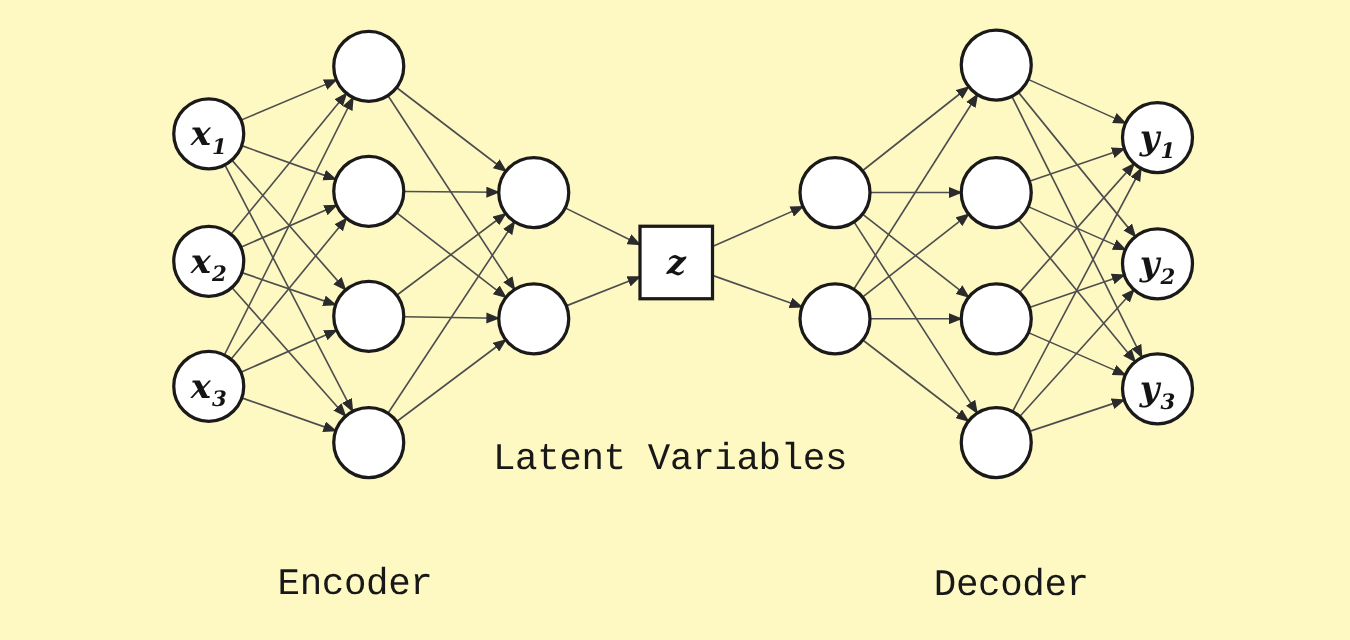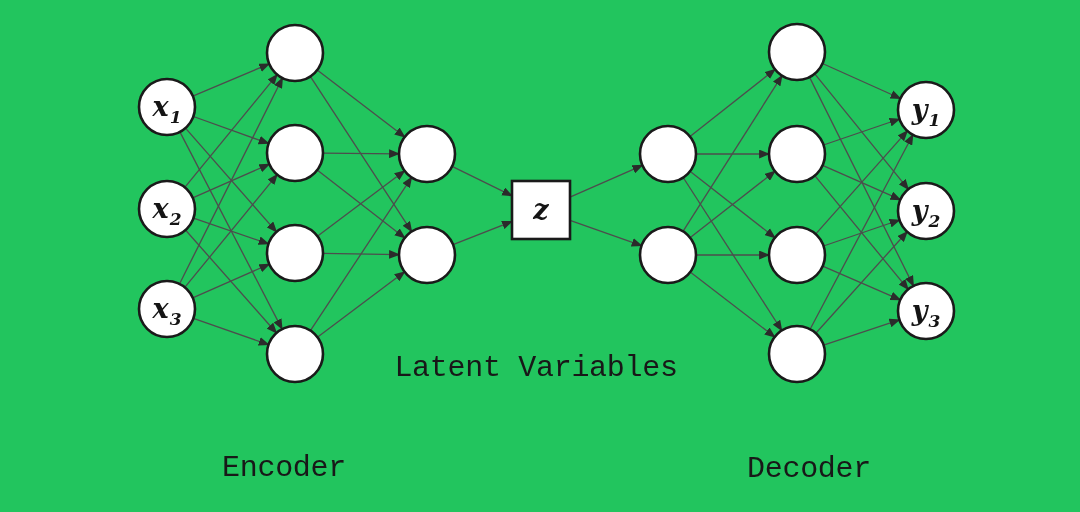--- a/index.html
+++ b/index.html
@@ -4,21 +4,21 @@
 <style>
   html, body {
     margin: 0;
     padding: 0;
     background: #ffffff;
   }
   .canvas {
     position: relative;
     width: 1080px;
     height: 512px;
-    background: #22c55e;
+    background: #fef9c3;
     overflow: hidden;
     font-family: "Liberation Sans", sans-serif;
   }
   svg.net {
     position: absolute;
     left: 0;
     top: 0;
   }
   .node-label {
     font-family: "DejaVu Serif", serif;

